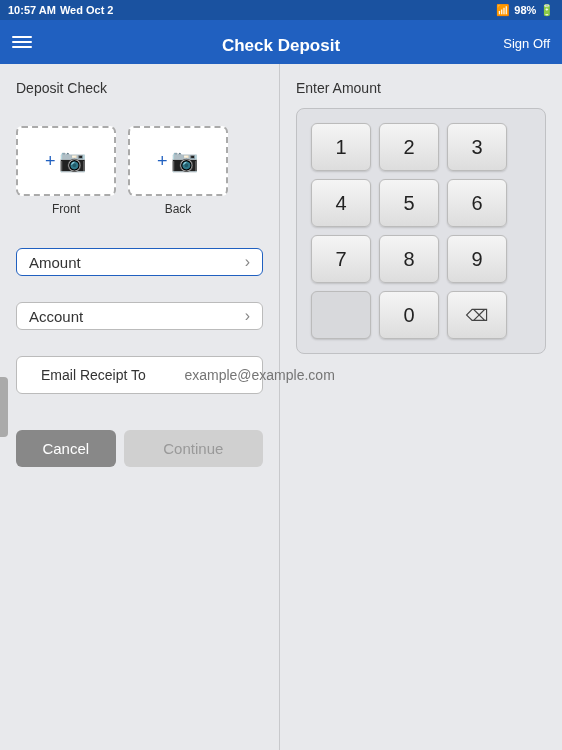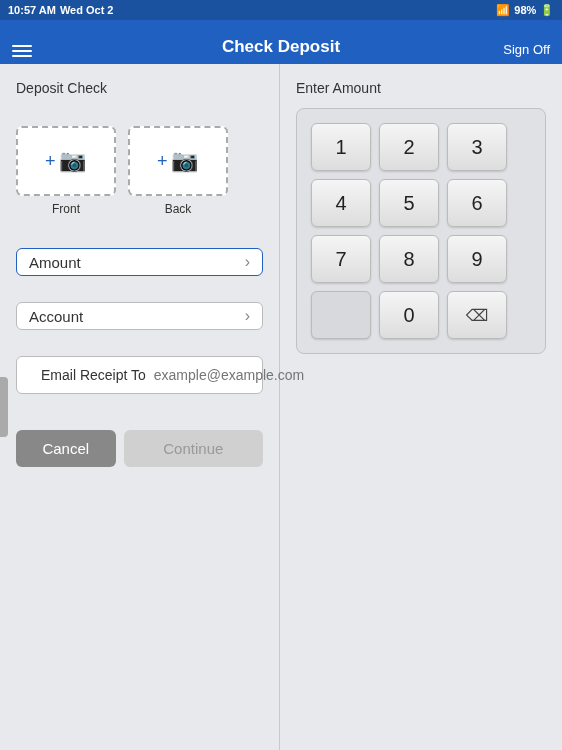--- a/index.html
+++ b/index.html
@@ -24,23 +24,23 @@
       font-weight: 600;
     }
     .status-bar-left { display: flex; align-items: flex-start; gap: 4px; }
     .status-bar-right { display: flex; align-items: center; gap: 4px; }
 
     
     .header {
       height: 44px;
       background: #2060c0;
       display: flex;
-      align-items: flex-end;
+      align-items: flex-start;
       justify-content: space-between;
-      padding: 7px 12px;
+      padding: 16px 12px;
     }
     .header-title {
       color: white;
       font-size: 17px;
       font-weight: 600;
       position: absolute;
       left: 50%;
       transform: translateX(-50%);
     }
     .hamburger-icon {
@@ -165,20 +165,21 @@
       color: #333;
       white-space: nowrap;
     }
     .email-input {
       border: none;
       outline: none;
       font-size: 14px;
       color: #999;
       flex: 1;
       background: transparent;
+      text-align: right;
     }
 
     
     .buttons-row {
       display: flex;
       gap: 8px;
       margin-top: 10px;
     }
     .btn-cancel {
       flex: 1;

